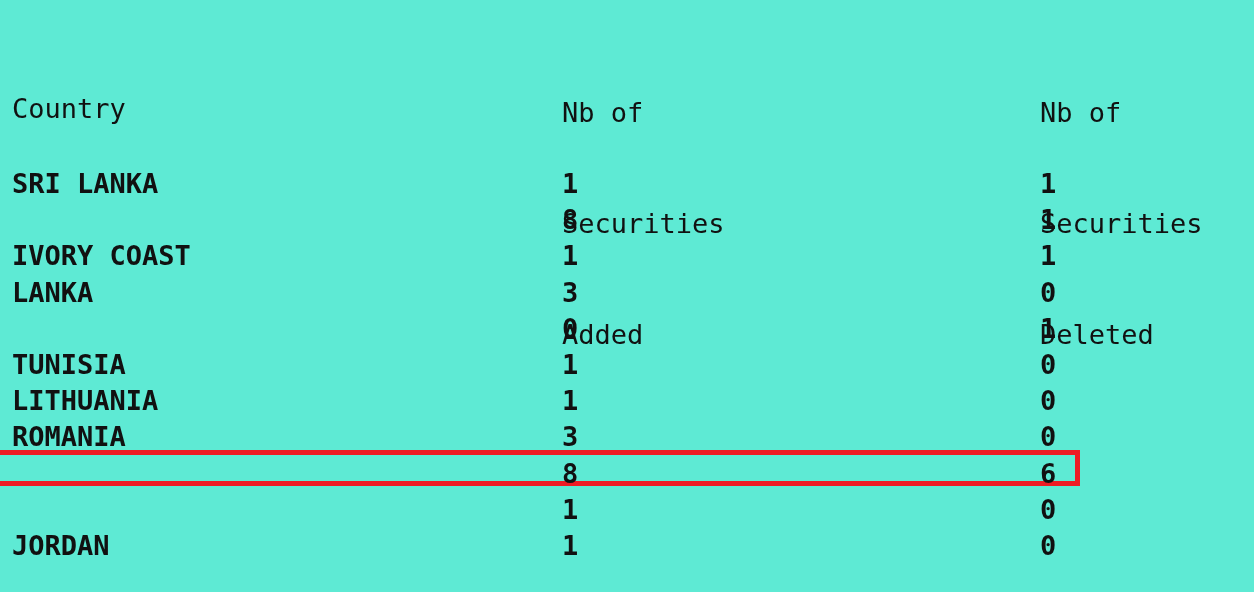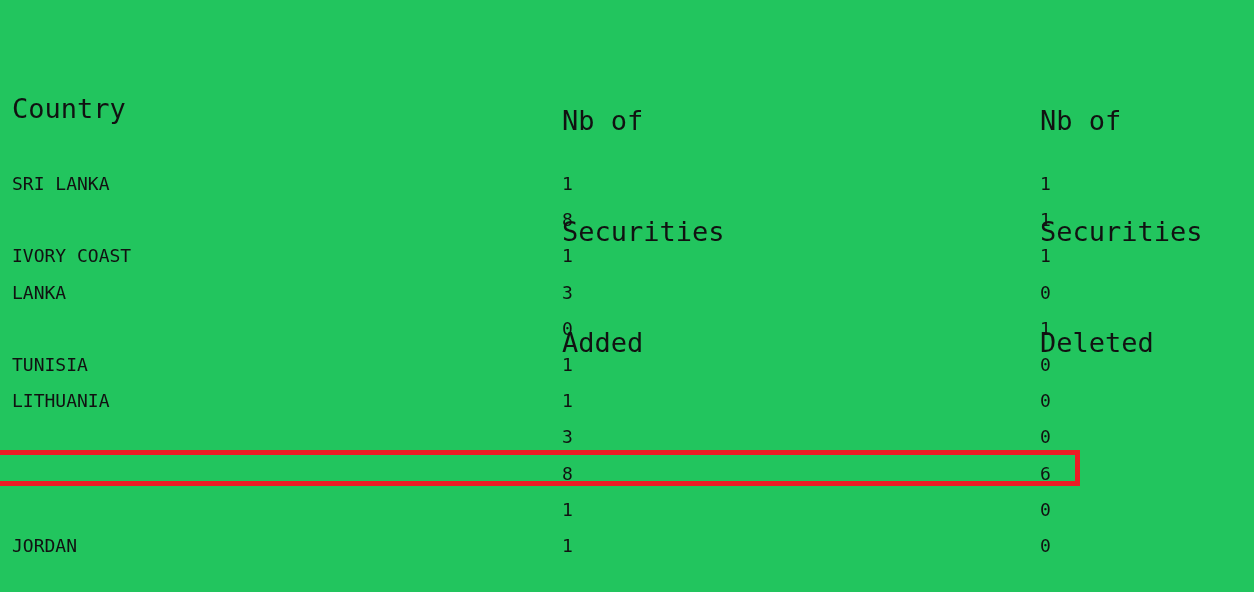--- a/index.html
+++ b/index.html
@@ -4,21 +4,21 @@
 <style>
   html, body {
     margin: 0;
     padding: 0;
     background: #ffffff;
   }
   #page {
     position: relative;
     width: 1254px;
     height: 592px;
-    background: #22c55e;
+    background: #5eead4;
     overflow: hidden;
     font-family: "DejaVu Sans Mono", "Liberation Mono", monospace;
     color: #111111;
   }
   .table {
     position: absolute;
     top: 0;
     left: 0;
     width: 1254px;
     height: 592px;
@@ -49,43 +49,43 @@
     font-size: 27px;
     line-height: 37px;
     letter-spacing: 0px;
     white-space: pre;
     font-weight: 400;
   }
   .hdr-country {
     top: 74px;
   }
   .hdr-stack {
-    top: 12px;
+    top: 4px;
   }
   .hdr-line {
     display: block;
     white-space: pre;
   }
   .rows {
     position: absolute;
     left: 0;
     top: 167px;
     width: 1254px;
   }
   .row {
     position: relative;
     height: 36.2px;
     width: 1254px;
   }
   .cell {
     position: absolute;
-    font-size: 18px;
+    font-size: 27px;
     line-height: 33px;
     white-space: pre;
-    font-weight: 400;
+    font-weight: 700;
     top: 0;
   }
   .cell.country {
     left: 12px;
   }
   .cell.added {
     left: 562px;
   }
   .cell.deleted {
     left: 1040px;
@@ -151,20 +151,21 @@
           <div class="cell country">TUNISIA</div>
           <div class="cell added">1</div>
           <div class="cell deleted">0</div>
         </div>
         <div class="row">
           <div class="cell country">LITHUANIA</div>
           <div class="cell added">1</div>
           <div class="cell deleted">0</div>
         </div>
         <div class="row">
+          <div class="cell country">ROMANIA</div>
           <div class="cell added">3</div>
           <div class="cell deleted">0</div>
         </div>
         <div class="row highlighted">
           <div class="highlight-box" style="border-color: rgb(237, 28, 36);"></div>
           <div class="cell added">8</div>
           <div class="cell deleted">6</div>
         </div>
         <div class="row">
           <div class="cell added">1</div>

